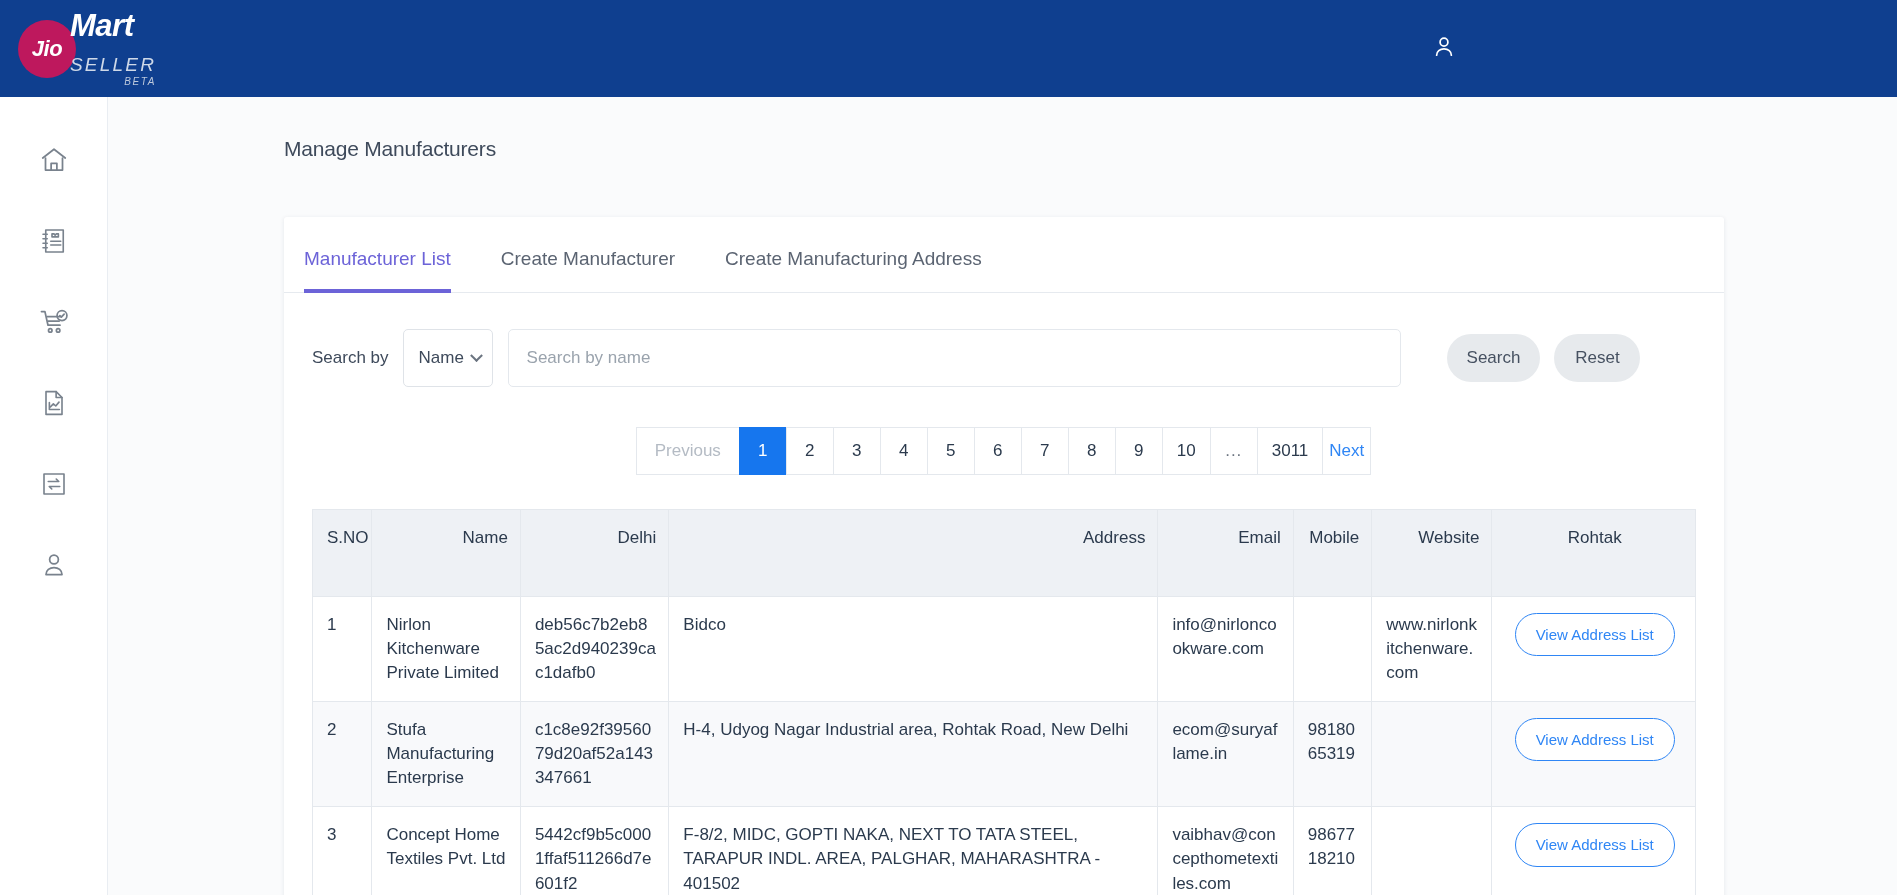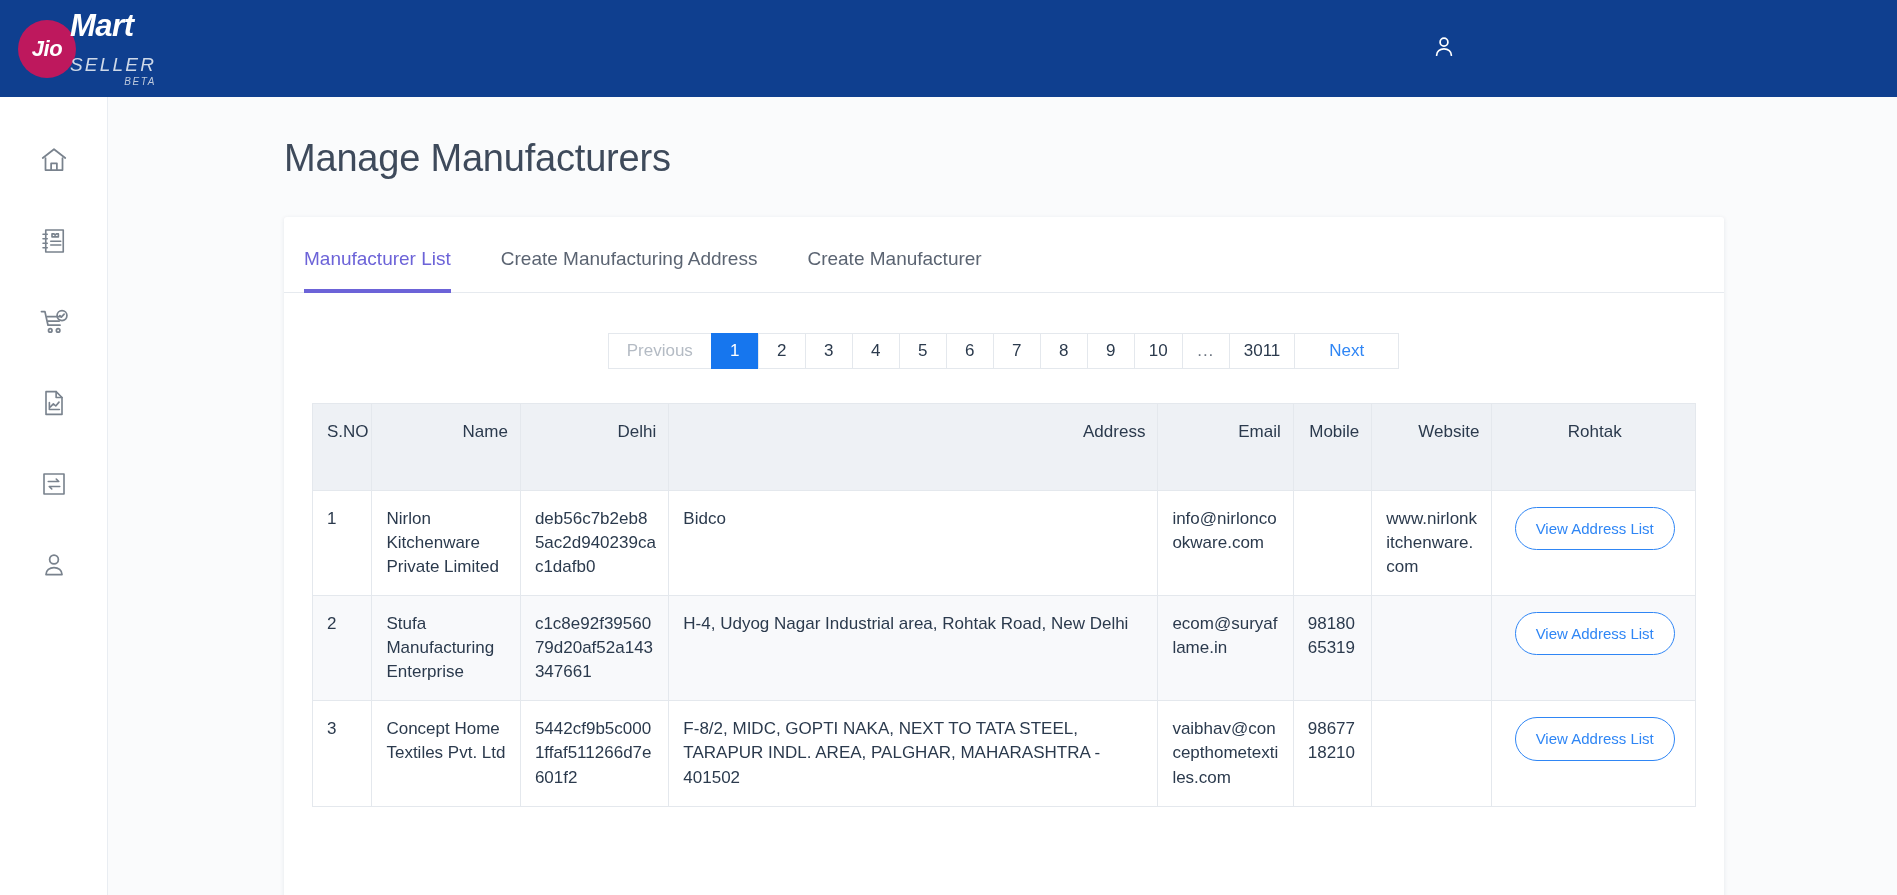--- a/index.html
+++ b/index.html
@@ -99,21 +99,21 @@
   .canvas {
     position: absolute;
     top: 97px; left: 108px;
     width: 1789px; height: 798px;
     background: #fafbfc;
     overflow: hidden;
   }
   .page-title {
     position: absolute;
     left: 176px; top: 40px;
-    font-size: 38px;
+    font-size: 21px;
     color: #3e4a5b;
     font-weight: normal;
     letter-spacing: -0.2px;
   }
 
   
   .card {
     position: absolute;
     left: 176px; top: 120px;
     width: 1440px;
@@ -217,36 +217,36 @@
 
   
   .pager {
     display: flex;
     justify-content: center;
     margin: 40px 0 0 0;
     padding: 0 28px;
   }
   .pg {
     min-width: 48px;
-    height: 36px;
+    height: 48px;
     border: 1px solid #e4e8ed;
     margin-left: -1px;
     background: #ffffff;
     color: #2b3a4d;
     font-size: 17px;
     display: flex;
     align-items: center;
     justify-content: center;
     cursor: pointer;
     padding: 0 14px;
     font-family: "Liberation Sans", sans-serif;
   }
   .pg.prev { color: #b4bbc4; cursor: default; padding: 0 18px; }
   .pg.active { background: #1676ee; border-color: #1676ee; color: #ffffff; }
-  .pg.next { color: #2f86f5; padding: 0 34px; }
+  .pg.next { color: #2f86f5; padding: 0 6px; }
   .pg.dots { color: #6b7480; letter-spacing: 1px; }
 
   
   .table-wrap {
     margin: 34px 28px 0 28px;
     border: 1px solid #e4e8ed;
     border-bottom: none;
   }
   table { border-collapse: collapse; width: 100%; table-layout: fixed; }
   th {
@@ -390,24 +390,39 @@
 </div>
 
 <div class="canvas">
 
   <h1 class="page-title">Manage Manufacturers</h1>
 
   <div class="card">
 
     <div class="tabs">
       <div class="tab active">Manufacturer List</div>
+      <div class="tab">Create Manufacturer</div>
       <div class="tab">Create Manufacturing Address</div>
-      <div class="tab">Create Manufacturer</div>
     </div>
 
+    <div class="search-row">
+      <span class="search-label">Search by</span>
+
+      <div class="select-box">
+        <span>Name</span>
+        <span class="chev"></span>
+      </div>
+
+      <input class="search-input" type="text" placeholder="Search by name" style="">
+
+      <div class="btn-group">
+        <button class="btn-pill">Search</button>
+        <button class="btn-pill">Reset</button>
+      </div>
+    </div>
 
     <div class="pager">
       <div class="pg prev">Previous</div>
       <div class="pg active">1</div>
       <div class="pg">2</div>
       <div class="pg">3</div>
       <div class="pg">4</div>
       <div class="pg">5</div>
       <div class="pg">6</div>
       <div class="pg">7</div>

